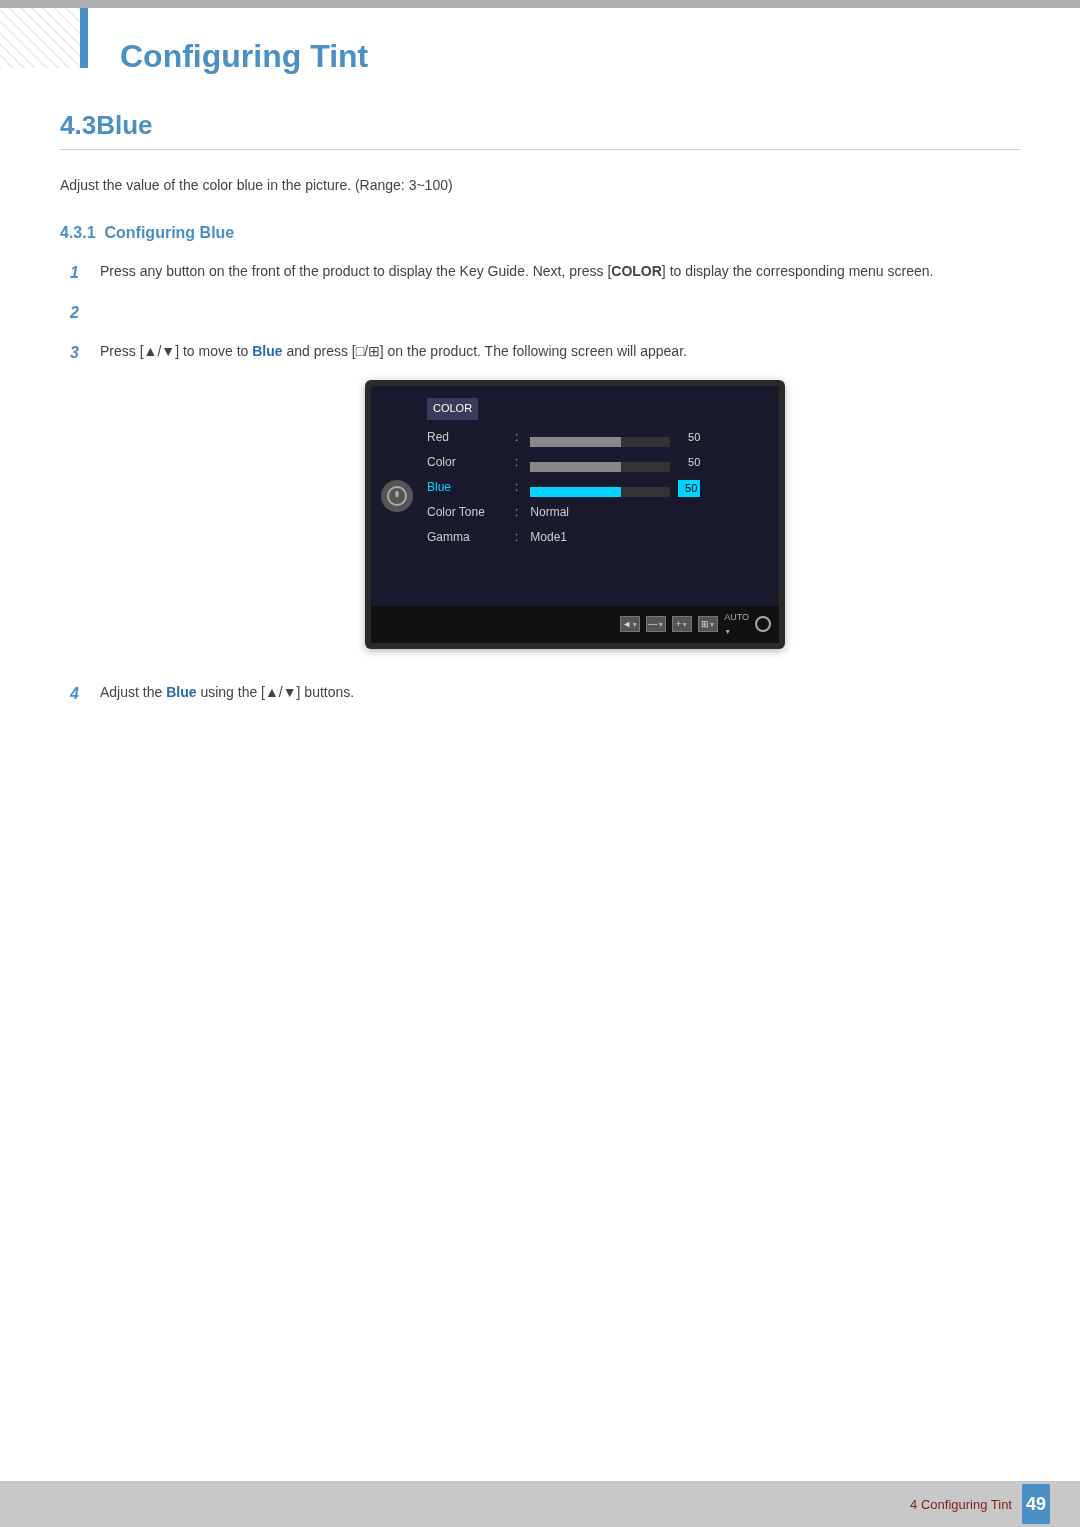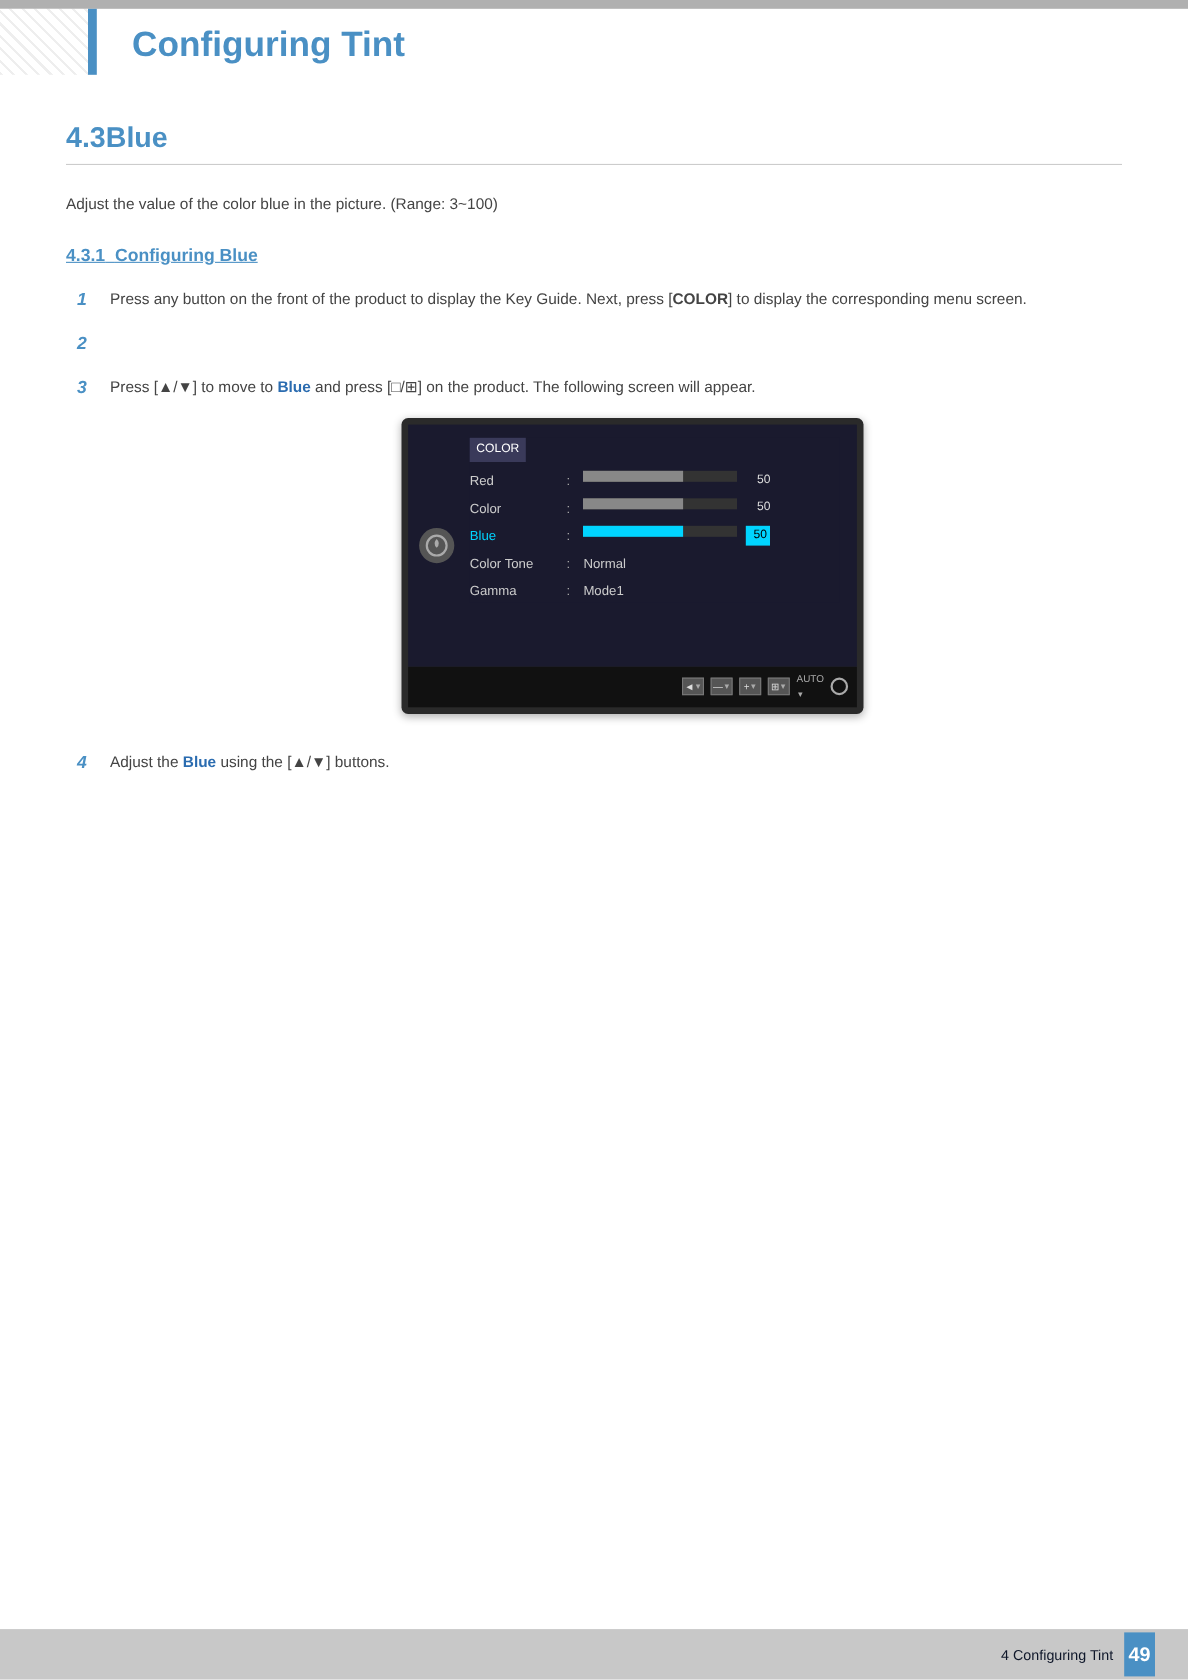--- a/index.html
+++ b/index.html
@@ -41,21 +41,21 @@
       position: absolute;
       top: 8px; left: 80px;
       width: 8px;
       height: 60px;
       background: #4a90c4;
     }
 
     
     .page-title-area {
       position: absolute;
-      top: 0;
+      top: 16px;
       left: 120px;
       right: 40px;
       height: 80px;
       display: flex;
       align-items: center;
       text-align: right;
     }
 
     .page-title {
       font-size: 32px;
@@ -101,21 +101,20 @@
       margin-bottom: 12px;
     }
 
     
     .subsection-heading {
       font-size: 16px;
       font-weight: bold;
       color: #4a90c4;
       margin-top: 28px;
       margin-bottom: 18px;
-      text-decoration: underline;
     }
 
     
     .steps-list {
       list-style: none;
       padding-left: 10px;
     }
 
     .steps-list li {
       display: flex;
@@ -204,21 +203,21 @@
       background: #3a3a5a;
       color: #fff;
       font-size: 11px;
       padding: 2px 6px;
       margin-bottom: 8px;
       display: inline-block;
     }
 
     .menu-row {
       display: flex;
-      align-items: flex-start;
+      align-items: flex-end;
       margin-bottom: 6px;
       gap: 8px;
     }
 
     .menu-label {
       width: 80px;
       font-size: 12px;
       color: #ccc;
     }
 
@@ -313,21 +312,21 @@
       background: #c8c8c8;
       display: flex;
       align-items: center;
       justify-content: flex-end;
       padding-right: 30px;
       gap: 10px;
     }
 
     .footer-text {
       font-size: 13px;
-      color: #0f172a;
+      color: #7f1d1d;
       margin-left: 20px;
     }
 
     .footer-page {
       background: #4a90c4;
       color: #fff;
       font-size: 18px;
       font-weight: bold;
       width: 28px;
       height: 40px;

